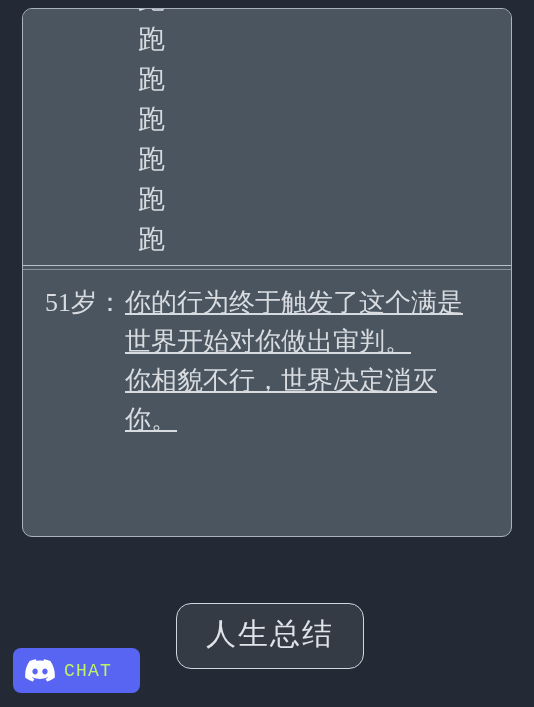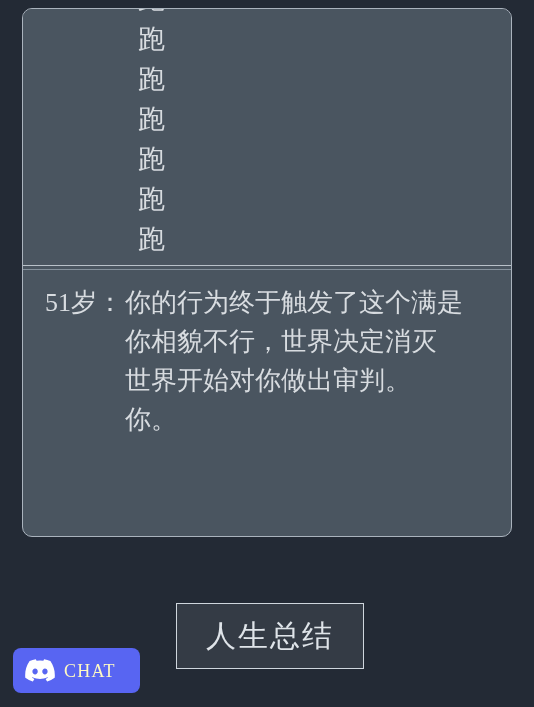--- a/index.html
+++ b/index.html
@@ -118,43 +118,43 @@
   }
 
   .event-body {
     flex: 1 1 auto;
     color: #d8dce0;
     font-size: 26px;
     line-height: 39px;
     font-family: "Liberation Serif", "DejaVu Serif", serif;
   }
 
-  .event-body p { margin: 0; }
+  .event-body p { margin: 0; text-decoration: underline; }
 
   
   .action-bar {
     position: absolute;
     left: 0;
     right: 0;
     top: 545px;
     height: 162px;
   }
 
   .summary-button {
     position: absolute;
     left: 176px;
     top: 603px;
     width: 188px;
     height: 66px;
     background: #343b45;
     border: 1px solid #cfd6dd;
-    border-radius: 0;
+    border-radius: 15px;
     color: #dfe4e9;
     font-size: 30px;
-    font-family: Liberation Serif, serif;
+    font-family: Liberation Mono, monospace;
     letter-spacing: 2px;
     cursor: pointer;
     display: flex;
     align-items: center;
     justify-content: center;
     line-height: 1;
   }
 
   
   .chat-widget {
@@ -174,23 +174,23 @@
   }
 
   .discord-mark {
     flex: 0 0 auto;
     width: 30px;
     height: 23px;
     display: block;
   }
 
   .chat-label {
-    color: #fef9c3;
+    color: #bef264;
     font-size: 18px;
-    font-family: Liberation Serif, serif;
+    font-family: Liberation Mono, monospace;
     letter-spacing: 1.2px;
     line-height: 1;
   }
 </style>
 </head>
 <body>
 
 <div class="app-root">
 
   <div class="log-panel">
@@ -207,22 +207,22 @@
       </div>
     </div>
 
     <div class="log-divider"></div>
 
     <div class="log-latest">
       <div class="event-row">
         <div class="event-age">51岁：</div>
         <div class="event-body">
           <p>你的行为终于触发了这个满是</p>
+          <p>世界开始对你做出审判。</p>
           <p>你相貌不行，世界决定消灭</p>
-          <p>世界开始对你做出审判。</p>
           <p>你。</p>
         </div>
       </div>
     </div>
 
   </div>
 
   <div class="action-bar"></div>
 
   <button class="summary-button">人生总结</button>

